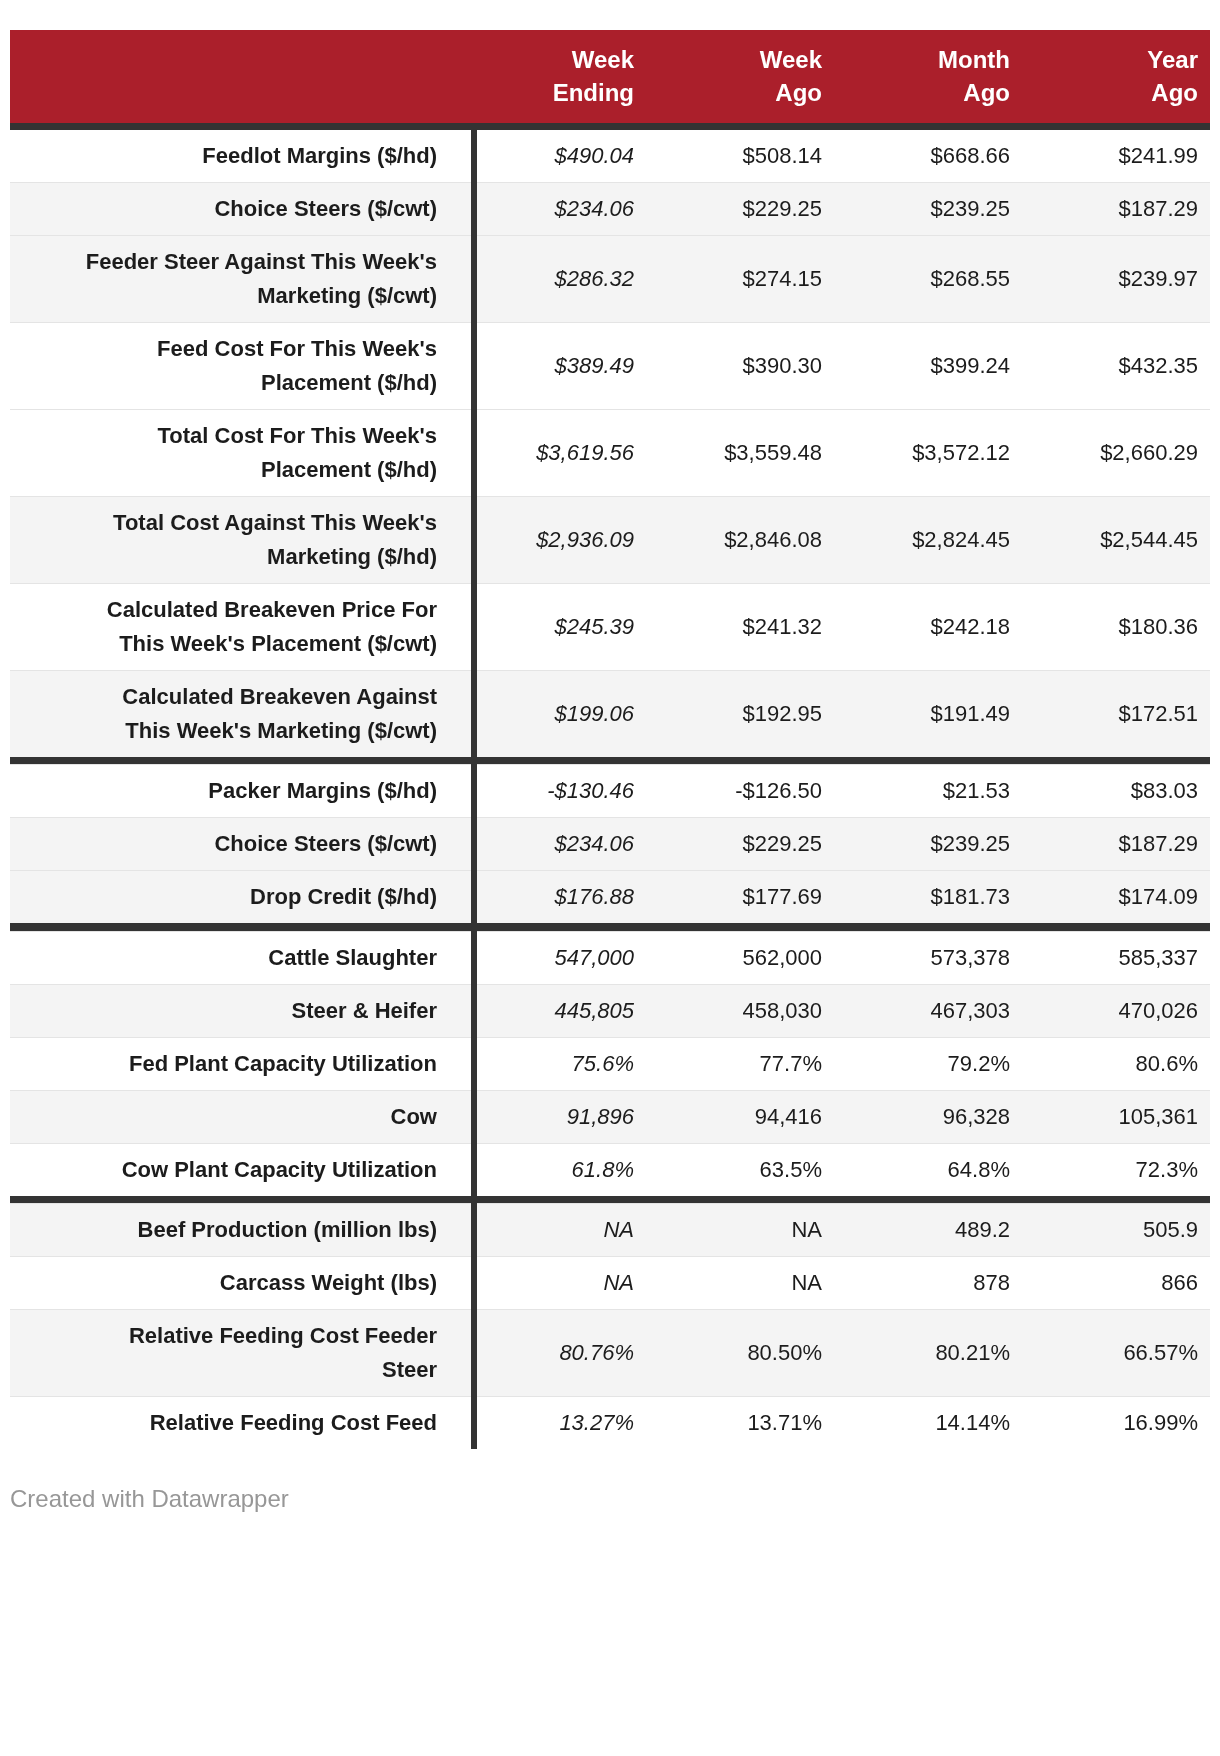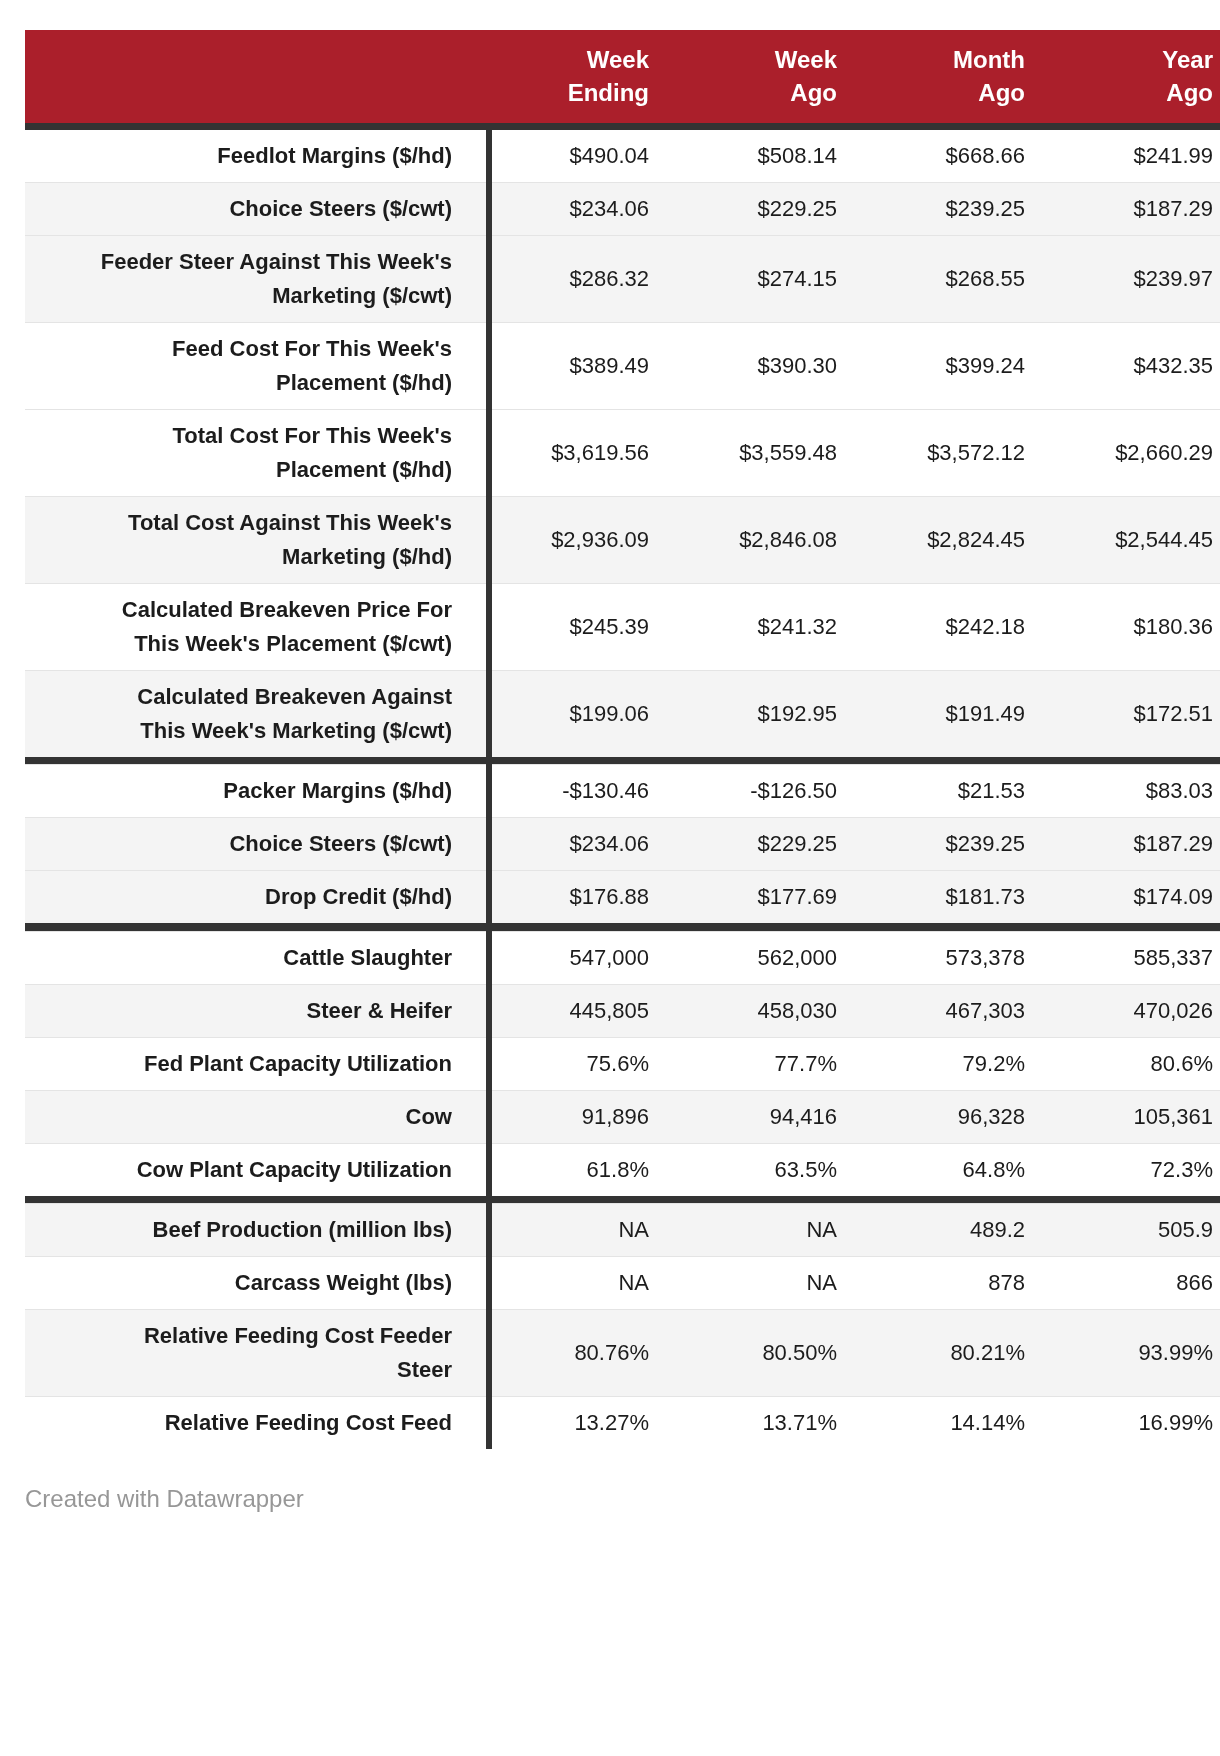--- a/index.html
+++ b/index.html
@@ -10,21 +10,21 @@
     --text:#1C1C1C;
     --credit:#979797;
   }
   *{box-sizing:border-box;margin:0;padding:0;}
   html,body{background:#ffffff;}
   body{
     width:1220px;height:1756px;
     font-family:"Liberation Sans",sans-serif;
     overflow:hidden;
   }
-  .page{padding:30px 10px 0 10px;margin-left:15px;}
+  .page{padding:30px 10px 0 10px;}
   table{
     width:1200px;
     border-collapse:collapse;
     table-layout:fixed;
   }
   thead th{
     background:var(--header-bg);
     color:#ffffff;
     font-weight:bold;
     font-size:24px;
@@ -46,20 +46,21 @@
     background:#ffffff;
     border-top:1px solid var(--row-line);
   }
   tbody td.label{
     padding-right:34px;
     white-space:pre-line;
     font-weight:bold;
   }
   tbody td.d1{
     border-left:6px solid var(--dark-rule);
+    font-style:italic;
   }
   tbody tr.stripe td{background:var(--stripe);}
   tbody tr.sep td{
     background:var(--dark-rule);
     height:8px;
     padding:0;
     border:none;
     font-size:0;
     line-height:0;
   }
@@ -236,21 +237,21 @@
           <td class="val">NA</td>
           <td class="val">878</td>
           <td class="val">866</td>
         </tr>
         <tr class="stripe">
           <td class="label">Relative Feeding Cost Feeder
 Steer</td>
           <td class="val d1">80.76%</td>
           <td class="val">80.50%</td>
           <td class="val">80.21%</td>
-          <td class="val">93.99%</td>
+          <td class="val">66.57%</td>
         </tr>
         <tr>
           <td class="label">Relative Feeding Cost Feed</td>
           <td class="val d1">13.27%</td>
           <td class="val">13.71%</td>
           <td class="val">14.14%</td>
           <td class="val">16.99%</td>
         </tr>
       </tbody>
   </table>

